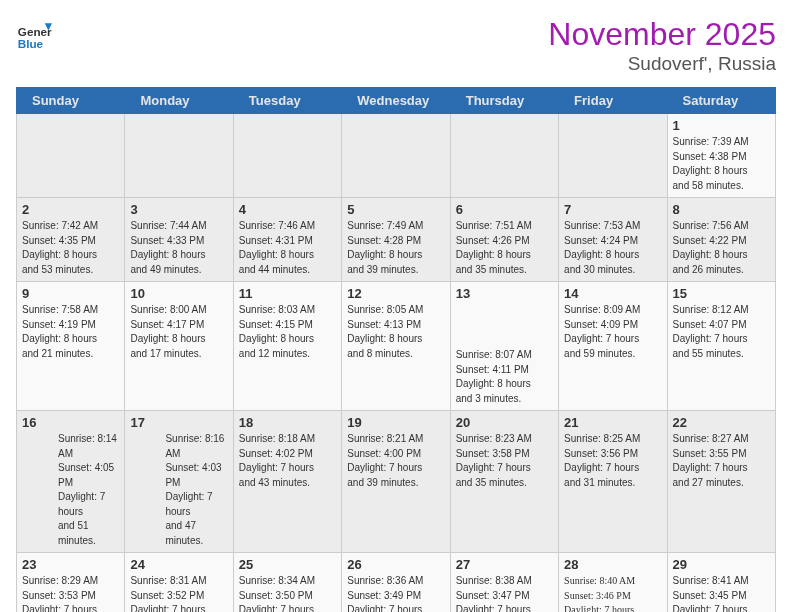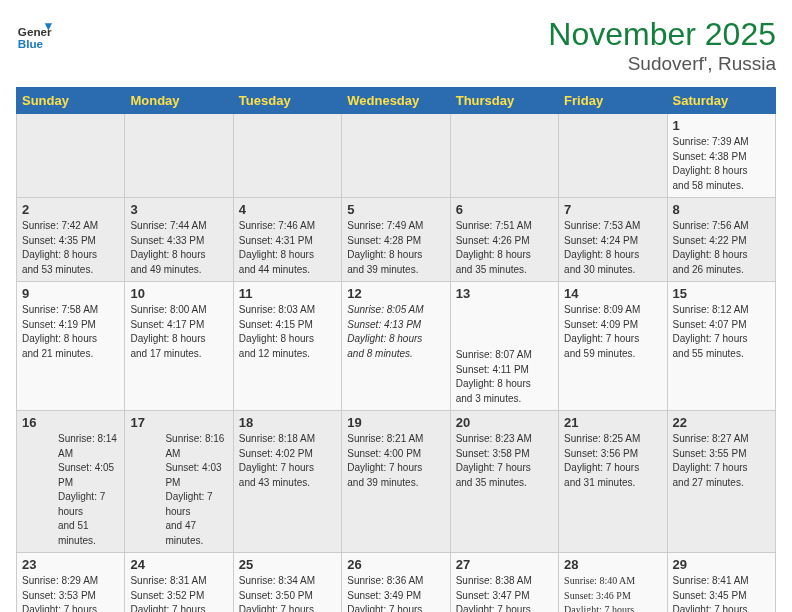--- a/index.html
+++ b/index.html
@@ -23,37 +23,37 @@
     }
     .logo-icon {
       width: 36px;
       height: 36px;
     }
     .title-block {
       text-align: right;
     }
     .month-title {
       font-size: 32px;
-      color: #15803d;
+      color: #a21caf;
       font-weight: normal;
     }
     .location {
       font-size: 19px;
       color: #555;
     }
     .calendar {
       width: 100%;
       border-collapse: collapse;
       border: 1px solid #ccc;
     }
     .calendar th {
       background: #2b6cb0;
-      color: #fde047;
+      color: #e5e5e5;
       text-align: left;
-      padding: 5px 5px;
+      padding: 5px 15px;
       font-size: 13px;
       font-weight: bold;
       border: 1px solid #2b6cb0;
     }
     .calendar td {
       vertical-align: top;
       border: 1px solid #ccc;
       padding: 4px 5px;
       width: 108px;
       min-height: 80px;
@@ -192,21 +192,21 @@
         </td>
         <td>
           <div class="day-number">11</div>
           <div class="day-info" style="white-space: pre-line;">Sunrise: 8:03 AM
 Sunset: 4:15 PM
 Daylight: 8 hours
 and 12 minutes.</div>
         </td>
         <td>
           <div class="day-number">12</div>
-          <div class="day-info" style="white-space: pre-line; font-style: italic;">Sunrise: 8:05 AM
+          <div class="day-info" style="white-space: pre-line;">Sunrise: 8:05 AM
 Sunset: 4:13 PM
 Daylight: 8 hours
 and 8 minutes.</div>
         </td>
         <td>
           <div class="day-number">13</div>
           <div class="day-info" style="white-space: pre-line; margin-top: 47px;">Sunrise: 8:07 AM
 Sunset: 4:11 PM
 Daylight: 8 hours
 and 3 minutes.</div>

